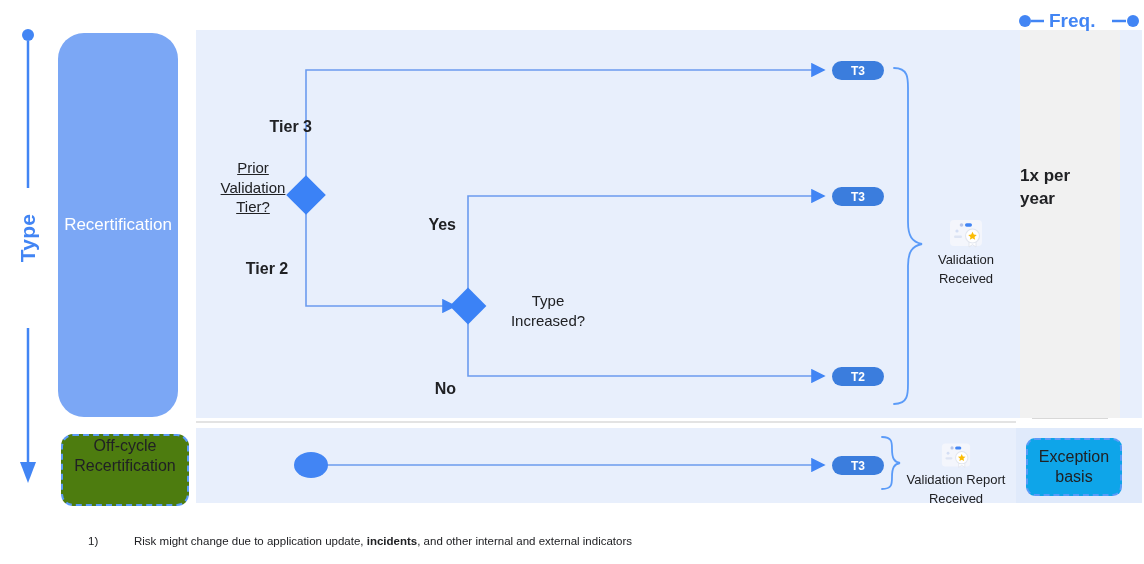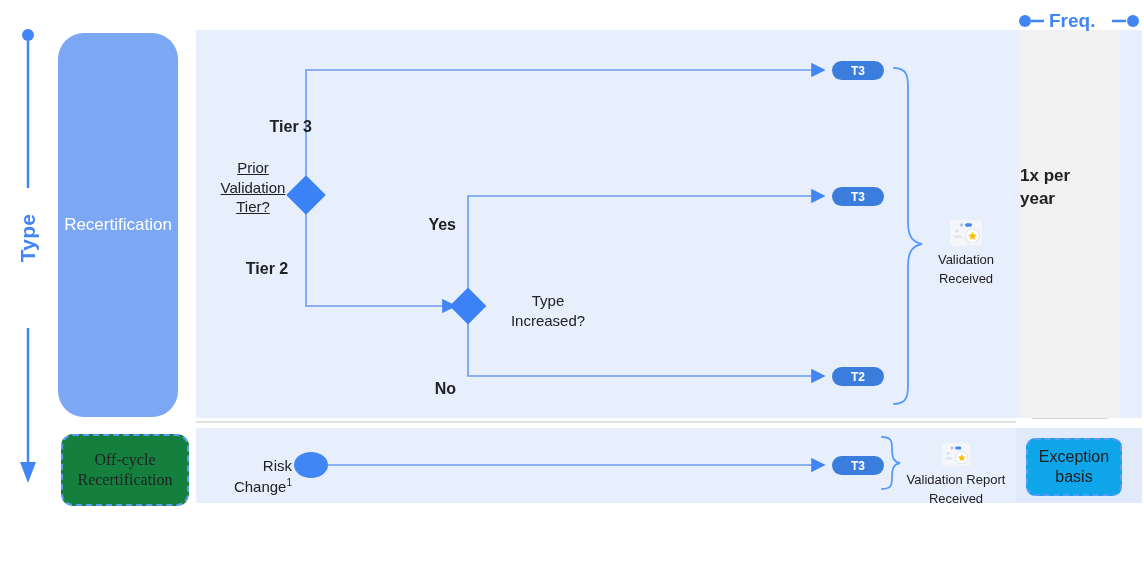--- a/index.html
+++ b/index.html
@@ -48,22 +48,22 @@
     color: #ffffff;
     font-size: 17px;
     text-align: center;
     line-height: 1.3;
     padding: 0 6px;
   }
   #offcycle-block {
     left: 61px; top: 434px; width: 124px; height: 68px;
     border: 2px dashed #5B9BF8;
     border-radius: 12px;
-    background: #15803d;
-    display: flex; align-items: center; justify-content: center; font-family: Liberation Serif, serif;
+    background: #4d7c0f;
+    display: flex; justify-content: center;
   }
   #offcycle-block .txt {
     color: #202124;
     font-size: 16px;
     text-align: center;
     line-height: 1.25;
   }
 
   
   #process-header { left: 196px; top: 8px; width: 820px; height: 26px; }
@@ -290,23 +290,20 @@
   </div>
 
   <div class="abs flow-label bold" id="lbl-yes">Yes</div>
   <div class="abs flow-label bold" id="lbl-no">No</div>
 
   <div class="abs flow-label" id="lbl-tier-inc">
     <span>Type</span><br>
     <span>Increased?</span>
   </div>
 
-  <div class="abs flow-label" id="lbl-risk-change">
-    <span>Risk Change</span><sup>1</sup>
-  </div>
 
   <div class="abs endpoint" id="endpoint-validation">
     <svg class="badge-icon" width="44" height="34" viewBox="0 0 44 34">
       <rect x="6" y="4" width="32" height="26" rx="4" fill="#F4F6FC"></rect>
       <circle cx="17.5" cy="9" r="1.8" fill="#B9C6E8"></circle>
       <rect x="21" y="7.3" width="7" height="3.4" rx="1.7" fill="#4285F4"></rect>
       <circle cx="13" cy="15" r="1.6" fill="#D4DEF4"></circle>
       <rect x="10" y="19.5" width="8" height="2.6" rx="1.3" fill="#DDE4F3"></rect>
       <path d="M25 24 L25 31 L28.5 28.6 L32 31 L32 24 Z" fill="#ffffff" stroke="#E2E6EE" stroke-width="1"></path>
       <circle cx="28.5" cy="20" r="7" fill="#ffffff" stroke="#E2E6EE" stroke-width="1.2"></circle>
@@ -324,14 +321,17 @@
       <circle cx="13" cy="15" r="1.6" fill="#D4DEF4"></circle>
       <rect x="10" y="19.5" width="8" height="2.6" rx="1.3" fill="#DDE4F3"></rect>
       <path d="M25 24 L25 31 L28.5 28.6 L32 31 L32 24 Z" fill="#ffffff" stroke="#E2E6EE" stroke-width="1"></path>
       <circle cx="28.5" cy="20" r="7" fill="#ffffff" stroke="#E2E6EE" stroke-width="1.2"></circle>
       <path d="M28.5 15.8 L29.8 18.6 L32.8 18.9 L30.5 20.9 L31.2 23.8 L28.5 22.3 L25.8 23.8 L26.5 20.9 L24.2 18.9 L27.2 18.6 Z" fill="#FBBC04"></path>
     </svg>
     <span class="cap">Validation Report</span>
     <span class="cap">Received</span>
   </div>
 
+  <div class="abs" id="footnote">
+    <span class="num">1)</span><span>Risk might change due to application update, </span><b>incidents</b><span>, and other internal and external indicators</span>
+  </div>
 
 </div>
 
 </body></html>

